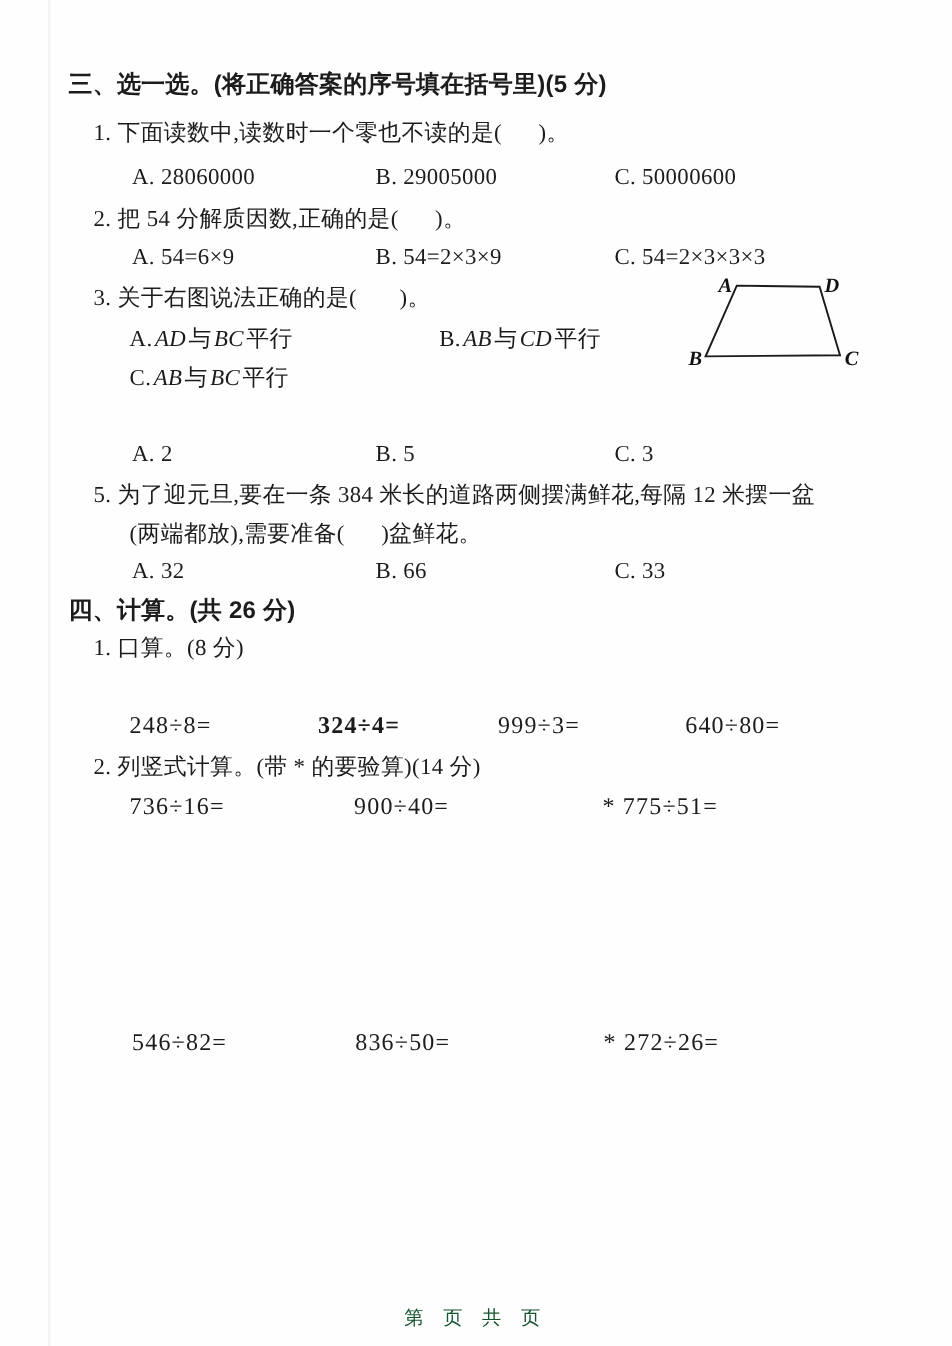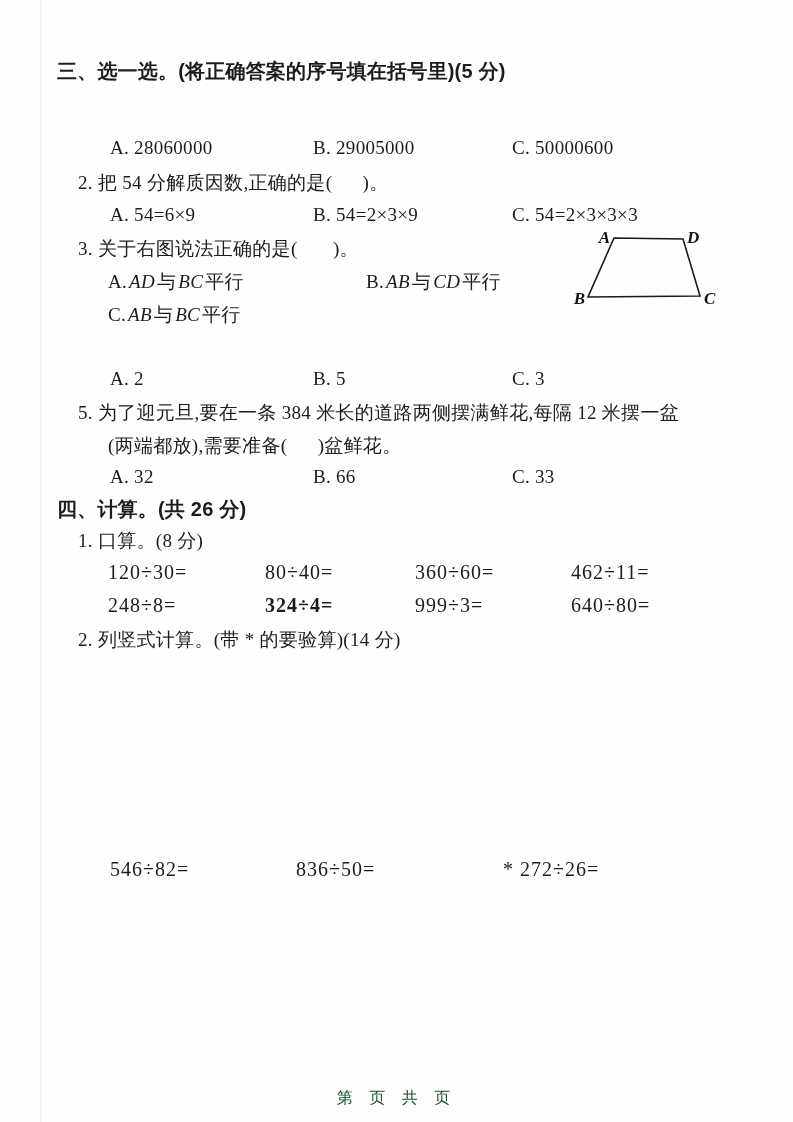--- a/index.html
+++ b/index.html
@@ -57,20 +57,21 @@
   }
 </style>
 </head>
 <body>
 
 <div class="page">
   <div class="scanline"></div>
 
   <div class="line hdr" style="left:57px; top:59px;">三、选一选。(将正确答案的序号填在括号里)(5 分)</div>
 
+  <div class="line" style="left:78px; top:100px;">1. 下面读数中,读数时一个零也不读的是(&nbsp;&nbsp;&nbsp;&nbsp;&nbsp;&nbsp;)。</div>
   <div class="row" style="top:137px;">
     <span class="opt" style="left:110px;">A. 28060000</span>
     <span class="opt" style="left:313px;">B. 29005000</span>
     <span class="opt" style="left:512px;">C. 50000600</span>
   </div>
 
   <div class="line" style="left:78px; top:171px;">2. 把 54 分解质因数,正确的是(&nbsp;&nbsp;&nbsp;&nbsp;&nbsp;&nbsp;)。</div>
   <div class="row" style="top:204px;">
     <span class="opt" style="left:110px;">A. 54=6×9</span>
     <span class="opt" style="left:313px;">B. 54=2×3×9</span>
@@ -104,34 +105,33 @@
   <div class="line" style="left:108px; top:434px;">(两端都放),需要准备(&nbsp;&nbsp;&nbsp;&nbsp;&nbsp;&nbsp;)盆鲜花。</div>
   <div class="row" style="top:466px;">
     <span class="opt" style="left:110px;">A. 32</span>
     <span class="opt" style="left:313px;">B. 66</span>
     <span class="opt" style="left:512px;">C. 33</span>
   </div>
 
   <div class="line hdr" style="left:57px; top:497px;">四、计算。(共 26 分)</div>
 
   <div class="line" style="left:78px; top:529px;">1. 口算。(8 分)</div>
-  <div class="row" style="top:561px;">
-    <span class="calc" style="left:108px;">120÷30=</span>
-    <span class="calc" style="left:265px;">80÷40=</span>
-    <span class="calc" style="left:415px;">360÷60=</span>
-    <span class="calc" style="left:571px;">462÷11=</span>
-  </div>
   <div class="row" style="top:594px;">
     <span class="calc" style="left:108px;">248÷8=</span>
     <span class="calc" style="left:265px;font-weight:bold;">324÷4=</span>
     <span class="calc" style="left:415px;">999÷3=</span>
     <span class="calc" style="left:571px;">640÷80=</span>
   </div>
 
   <div class="line" style="left:78px; top:628px;">2. 列竖式计算。(带 * 的要验算)(14 分)</div>
+  <div class="row" style="top:661px;">
+    <span class="calc" style="left:108px;">736÷16=</span>
+    <span class="calc" style="left:295px;">900÷40=</span>
+    <span class="calc" style="left:502px;">* 775÷51=</span>
+  </div>
   <div class="row" style="top:858px;">
     <span class="calc" style="left:110px;text-align:right;">546÷82=</span>
     <span class="calc" style="left:296px;">836÷50=</span>
     <span class="calc" style="left:503px;">* 272÷26=</span>
   </div>
 
   <div class="footer">第 页 共 页</div>
 </div>
 
 </body></html>

